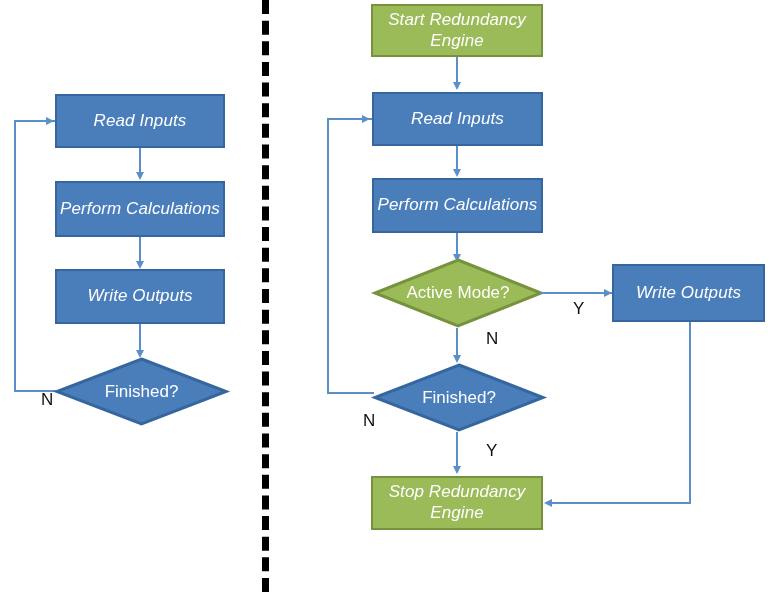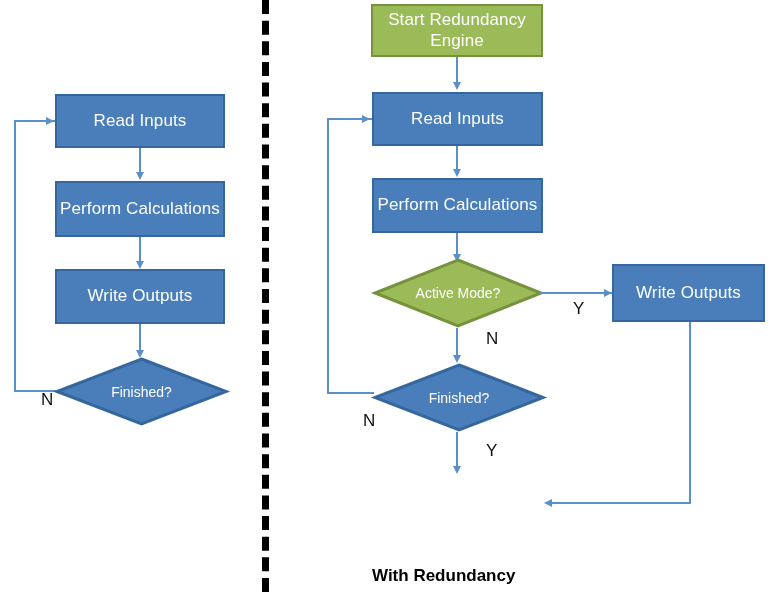--- a/index.html
+++ b/index.html
@@ -4,28 +4,28 @@
 <style>
   html,body{margin:0;padding:0;background:#ffffff;}
   body{width:781px;height:597px;position:relative;overflow:hidden;
        font-family:"Liberation Sans", sans-serif;}
   #canvas{position:absolute;left:0;top:0;width:781px;height:597px;}
 
   
   .node{position:absolute;box-sizing:border-box;display:flex;
         align-items:center;justify-content:center;text-align:center;
         color:#ffffff;font-size:17px;line-height:1.22;letter-spacing:.1px;}
-  .proc{border:2px solid #35679e;background:#4a7ebb;}
+  .proc{border:2px solid #35679e;background:#4a7ebb;font-style:italic;}
   .proc.green{border:2px solid #76923c;background:#9bbb59;}
 
   .dia{position:absolute;}
   .dia svg{position:absolute;left:0;top:0;overflow:visible;}
   .dia .dlabel{position:absolute;left:0;top:0;width:100%;height:100%;
        display:flex;align-items:center;justify-content:center;
-       color:#fff;font-size:14px;text-align:center;pointer-events:none;}
+       color:#fff;font-size:17px;text-align:center;pointer-events:none;}
 
   
   .edge{position:absolute;background:#5b8fc9;}
   .vline{width:1.5px;}
   .hline{height:1.5px;}
   .arrow{position:absolute;width:0;height:0;}
   .arrow.down{border-left:4px solid transparent;border-right:4px solid transparent;
               border-top:8px solid #5b8fc9;}
   .arrow.right{border-top:4px solid transparent;border-bottom:4px solid transparent;
                border-left:8px solid #5b8fc9;}
@@ -139,16 +139,18 @@
   <div class="yn" style="left:363px;top:411px;">N</div>
 
   <div class="edge vline" style="left:456px;top:432px;height:38px;"></div>
   <div class="arrow down" style="left:453px;top:466px;"></div>
   <div class="yn" style="left:486px;top:441px;">Y</div>
 
   <div class="edge vline" style="left:689px;top:322px;height:181px;"></div>
   <div class="edge hline" style="left:552px;top:502px;width:139px;"></div>
   <div class="arrow left" style="left:544px;top:499px;"></div>
 
+  <div class="node proc green" style="left:371px;top:476px;width:172px;height:54px;">
+    <span>Stop Redundancy Engine</span>
+  </div>
 
-  <div class="caption" style="left:372px;top:566px;">With Redundancy</div>
 
 </div>
 
 </body></html>

